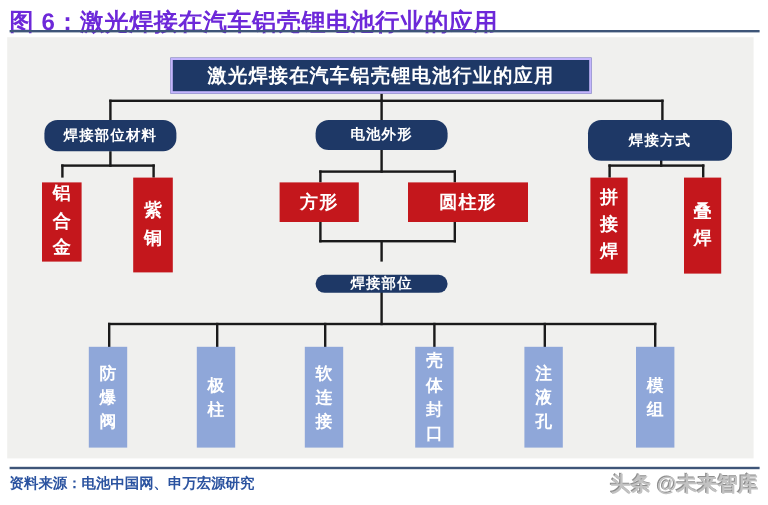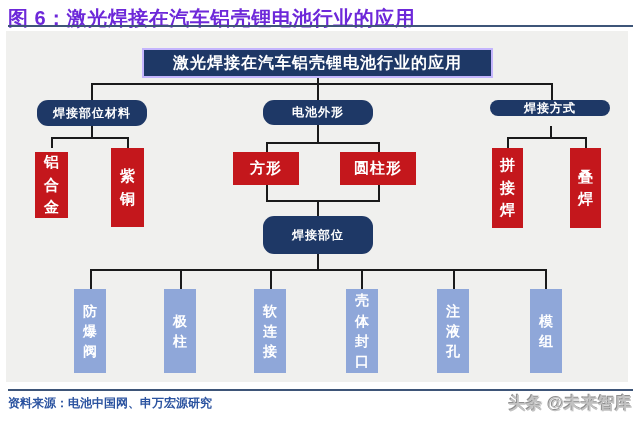--- a/index.html
+++ b/index.html
@@ -133,33 +133,33 @@
 
   <div class="ln" style="left:550px;top:126px;width:2px;height:13px"></div>
   <div class="ln" style="left:507px;top:137px;width:80px;height:2px"></div>
   <div class="ln" style="left:507px;top:137px;width:2px;height:11px"></div>
   <div class="ln" style="left:585px;top:137px;width:2px;height:11px"></div>
 
   <div class="box navy root-box">激光焊接在汽车铝壳锂电池行业的应用</div>
 
   <div class="box navy lvl2" style="left:37px;top:100px;width:110px;height:26px">焊接部位材料</div>
   <div class="box navy lvl2" style="left:263px;top:100px;width:110px;height:25px">电池外形</div>
-  <div class="box navy lvl2" style="left:490px;top:100px;width:120px;height:16px">焊接方式</div>
+  <div class="box navy lvl2" style="left:490px;top:100px;width:120px;height:34px">焊接方式</div>
 
   <div class="box red vbox vred" style="left:35px;top:152px;width:33px;height:66px">
       <span>铝合金</span>
     </div>
   <div class="box red hnode" style="left:233px;top:152px;width:66px;height:33px">方形</div>
 
   <div class="box red vbox vred" style="left:111px;top:148px;width:33px;height:79px">
       <span>紫铜</span>
     </div>
-  <div class="box red hnode" style="left:340px;top:152px;width:76px;height:33px">圆柱形</div>
+  <div class="box red hnode" style="left:340px;top:152px;width:100px;height:33px">圆柱形</div>
 
-  <div class="box navy lvl2" style="left:263px;top:216px;width:110px;height:38px">焊接部位</div>
+  <div class="box navy lvl2" style="left:263px;top:229px;width:110px;height:15px">焊接部位</div>
 
   <div class="box red vbox vred" style="left:492px;top:148px;width:31px;height:80px">
       <span>拼接焊</span>
     </div>
   <div class="box red vbox vred" style="left:570px;top:148px;width:31px;height:80px">
       <span>叠焊</span>
     </div>
 
   <div class="box blue vbox vblue" style="left:74px;top:289px;width:32px;height:84px">
       <span>防爆阀</span>

